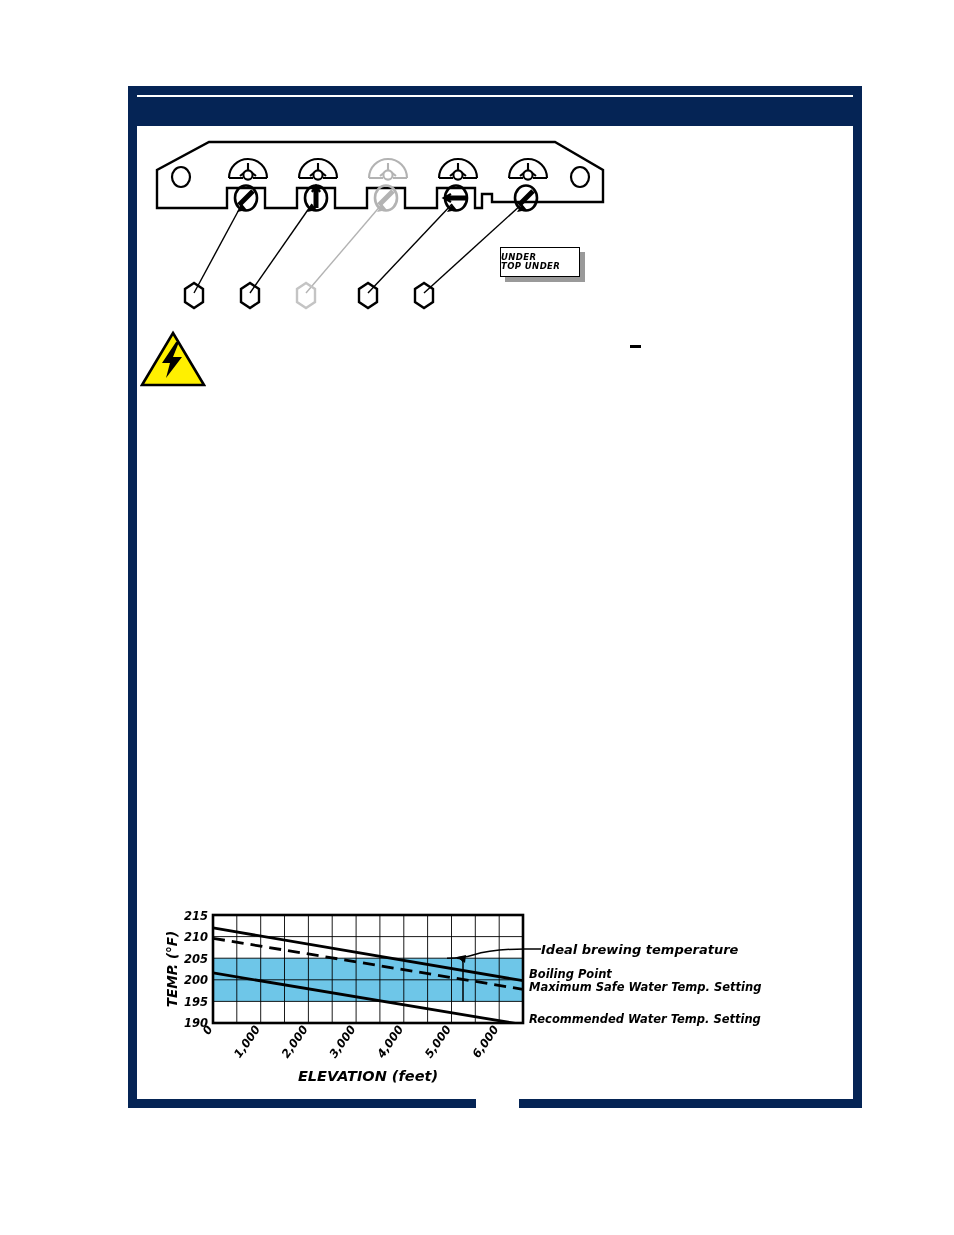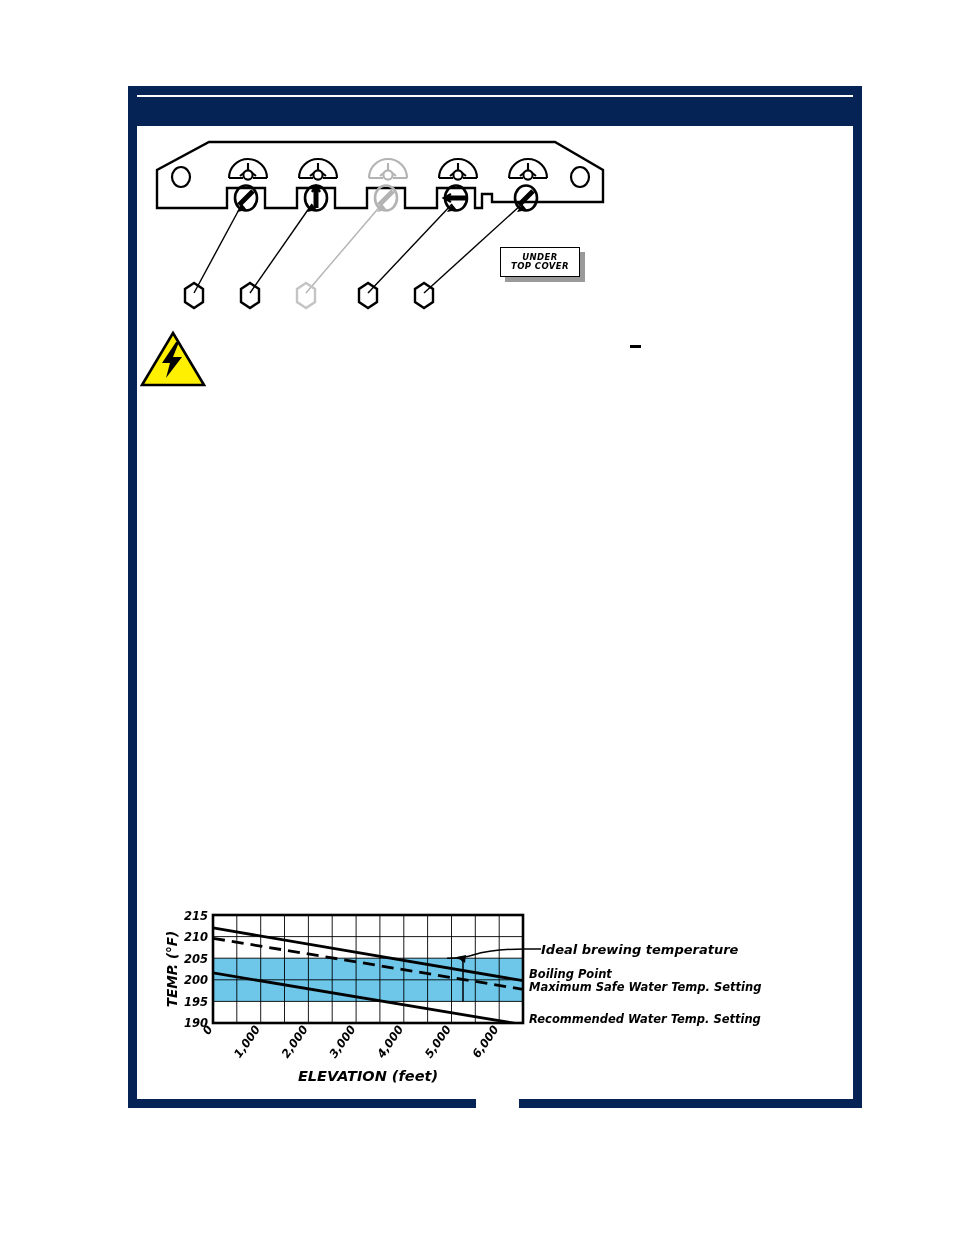--- a/index.html
+++ b/index.html
@@ -49,21 +49,21 @@
   #under-cover-box {
     position: absolute;
     left: 500px;
     top: 247px;
     width: 80px;
     height: 30px;
     background: #ffffff;
     border: 1.6px solid #000000;
     display: flex;
     flex-direction: column;
-    align-items: center;
+    align-items: flex-start;
     justify-content: center;
     line-height: 1.08;
   }
   #under-cover-box span {
     font-family: "DejaVu Sans", sans-serif;
     font-style: italic;
     font-weight: 700;
     font-size: 8.5px;
     letter-spacing: 0.4px;
     color: #000;
@@ -203,21 +203,21 @@
       <polygon points="113,153 104,159 104,172 113,178 122,172 122,159" stroke="#000"></polygon>
       <polygon points="169,153 160,159 160,172 169,178 178,172 178,159" stroke="#c4c4c4"></polygon>
       <polygon points="231,153 222,159 222,172 231,178 240,172 240,159" stroke="#000"></polygon>
       <polygon points="287,153 278,159 278,172 287,178 296,172 296,159" stroke="#000"></polygon>
     </g>
   </svg>
 
   <div id="under-cover-shadow"></div>
   <div id="under-cover-box">
     <span>UNDER</span>
-    <span>TOP COVER</span>
+    <span>TOP UNDER</span>
   </div>
 
   <svg id="hazard-icon" viewBox="0 0 66 58">
     <polygon points="33,3 64,55 2,55" fill="#FFF000" stroke="#000" stroke-width="2.6" stroke-linejoin="miter"></polygon>
     <polygon points="36,12 22,33 30,33 26,48 42,27 33,27 39,12" fill="#000"></polygon>
   </svg>
 
   <div id="stray-dash"></div>
 
   <svg id="chart-figure" viewBox="0 0 620 195">

